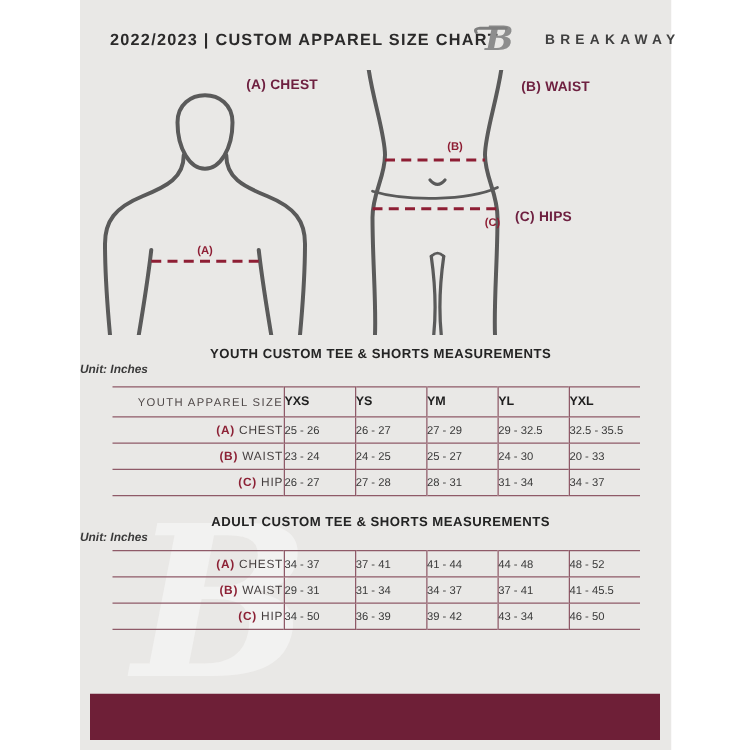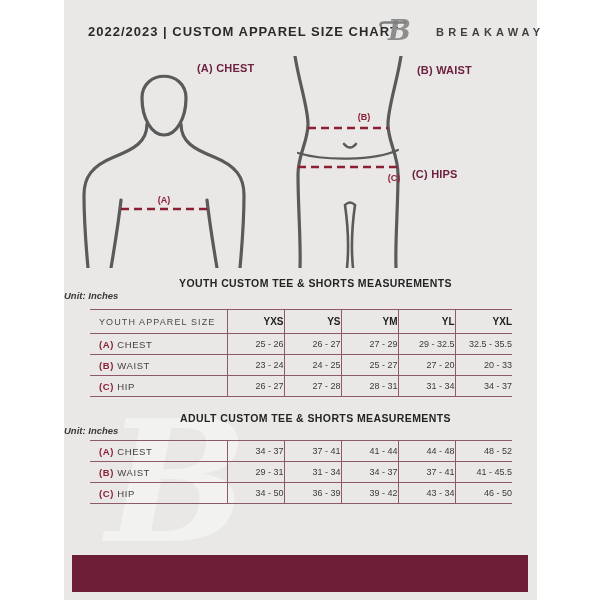--- a/index.html
+++ b/index.html
@@ -22,32 +22,32 @@
 
   
   .instr { position:absolute; width:104px; }
   .instr h3 { font-size:11px; font-weight:bold; color:#6e2040; letter-spacing:0.2px; margin-bottom:7px; }
   .instr p  { font-size:8.5px; font-style:italic; color:#8f4d62; line-height:1.4; }
   .instr-a { left:133px; top:62px; }
   .instr-b { left:353px; top:64px; }
   .instr-c { left:348px; top:168px; }
 
   
-  .sec-title { position:absolute; left:15px; width:473px; text-align:center; font-size:10.5px;
+  .sec-title { position:absolute; left:4px; width:473px; text-align:center; font-size:10.5px;
                font-weight:bold; color:#242424; letter-spacing:0.4px; }
   .sec-unit  { position:absolute; left:0; width:569px; text-align:left; font-size:9.5px;
                font-style:italic; font-weight:bold; color:#3a3a3a; }
 
   
   table.size-table { position:absolute; left:26px; width:422px; border-collapse:collapse;
                      table-layout:fixed; border-top:1.3px solid #8f5a68; border-bottom:1.3px solid #8f5a68; }
   table.size-table tr { border-bottom:1.3px solid #8f5a68; }
-  table.size-table th, table.size-table td { border-left:1.3px solid #8f5a68; text-align:right;
+  table.size-table th, table.size-table td { border-left:1.3px solid #8f5a68; text-align:left;
                      vertical-align:middle; background:transparent; }
-  table.size-table th.first, table.size-table td.first { border-left:none; text-align:left; padding-left:9px; }
+  table.size-table th.first, table.size-table td.first { border-left:none; text-align:right; padding-left:9px; }
   table.size-table th { height:24px; font-size:10px; font-weight:bold; color:#1e1e1e; }
   table.size-table th.first { font-size:9px; font-weight:normal; letter-spacing:1.1px; color:#4f4848; }
   table.size-table td { height:21px; font-size:9px; color:#3a3a3a; }
   table.size-table td.first { font-size:9.5px; color:#443e3e; letter-spacing:0.6px; }
   .pfx { font-weight:bold; color:#8c2135; }
 
   .t-youth { top:309px; }
   .t-adult { top:440px; }
 
   
@@ -140,21 +140,21 @@
         <td>26 - 27</td>
         <td>27 - 29</td>
         <td>29 - 32.5</td>
         <td>32.5 - 35.5</td>
       </tr>
       <tr>
         <td class="first"><span class="pfx">(B)</span> <span>WAIST</span></td>
         <td>23 - 24</td>
         <td>24 - 25</td>
         <td>25 - 27</td>
-        <td>27 - 20</td>
+        <td>24 - 30</td>
         <td>20 - 33</td>
       </tr>
       <tr>
         <td class="first"><span class="pfx">(C)</span> <span>HIP</span></td>
         <td>26 - 27</td>
         <td>27 - 28</td>
         <td>28 - 31</td>
         <td>31 - 34</td>
         <td>34 - 37</td>
       </tr>

